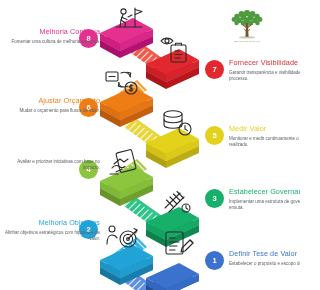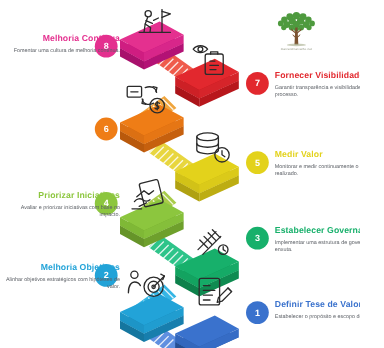--- a/index.html
+++ b/index.html
@@ -22,21 +22,21 @@
   }
 
   
   #stairs{position:absolute;left:0;top:0;}
 
   
   .step-label{position:absolute;width:96px;}
   .step-label.left{text-align:right;}
   .step-label.right{text-align:left;}
   .step-title{
-    font-size:7.2px;font-weight:bold;line-height:1.22;margin:0 0 2px 0;
+    font-size:7.2px;font-weight:normal;line-height:1.22;margin:0 0 2px 0;
     letter-spacing:.1px;
   }
   .step-desc{
     font-size:4.5px;line-height:1.35;margin:0;color:#5c6066;
   }
 
   
   .badge{
     position:absolute;width:19px;height:19px;border-radius:50%;
     display:flex;align-items:center;justify-content:center;
@@ -373,28 +373,31 @@
   <div class="step-label left" style="left:4px;top:28px">
     <p class="step-title" style="color:#e4308f">Melhoria Contínua</p>
     <p class="step-desc">Fomentar uma cultura de melhoria contínua.</p>
   </div>
 
   <div class="step-label right" style="left:229px;top:59px">
     <p class="step-title" style="color:#e2282e">Fornecer Visibilidade</p>
     <p class="step-desc">Garantir transparência e visibilidade em todo o processo.</p>
   </div>
 
+  <div class="step-label left" style="left:4px;top:97px">
+    <p class="step-title" style="color:#ef7d16">Ajustar Orçamento</p>
+    <p class="step-desc">Mudar o orçamento para fluxos de valor.</p>
+  </div>
 
   <div class="step-label right" style="left:229px;top:125px">
     <p class="step-title" style="color:#e3d21b">Medir Valor</p>
     <p class="step-desc">Monitorar e medir continuamente o valor realizado.</p>
   </div>
 
   <div class="step-label left" style="left:4px;top:159px">
-    <p class="step-title" style="color:#8cc63e">Priorizar Iniciativas</p>
     <p class="step-desc">Avaliar e priorizar iniciativas com base no impacto.</p>
   </div>
 
   <div class="step-label right" style="left:229px;top:188px">
     <p class="step-title" style="color:#17b06b">Estabelecer Governança</p>
     <p class="step-desc">Implementar uma estrutura de governança enxuta.</p>
   </div>
 
   <div class="step-label left" style="left:4px;top:219px">
     <p class="step-title" style="color:#22a3d8">Melhoria Objetivos</p>

